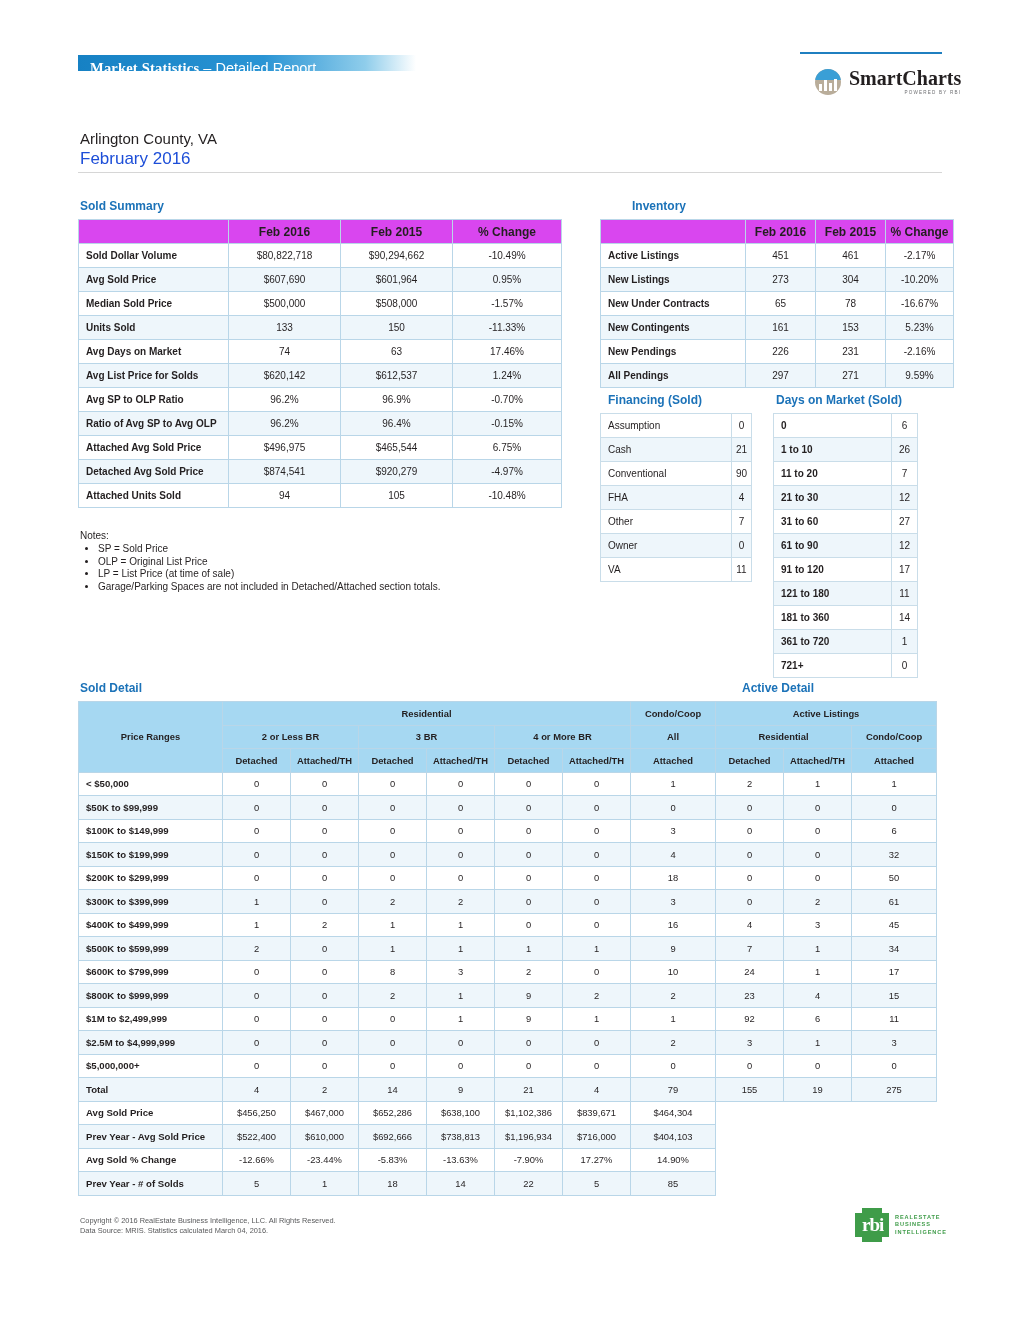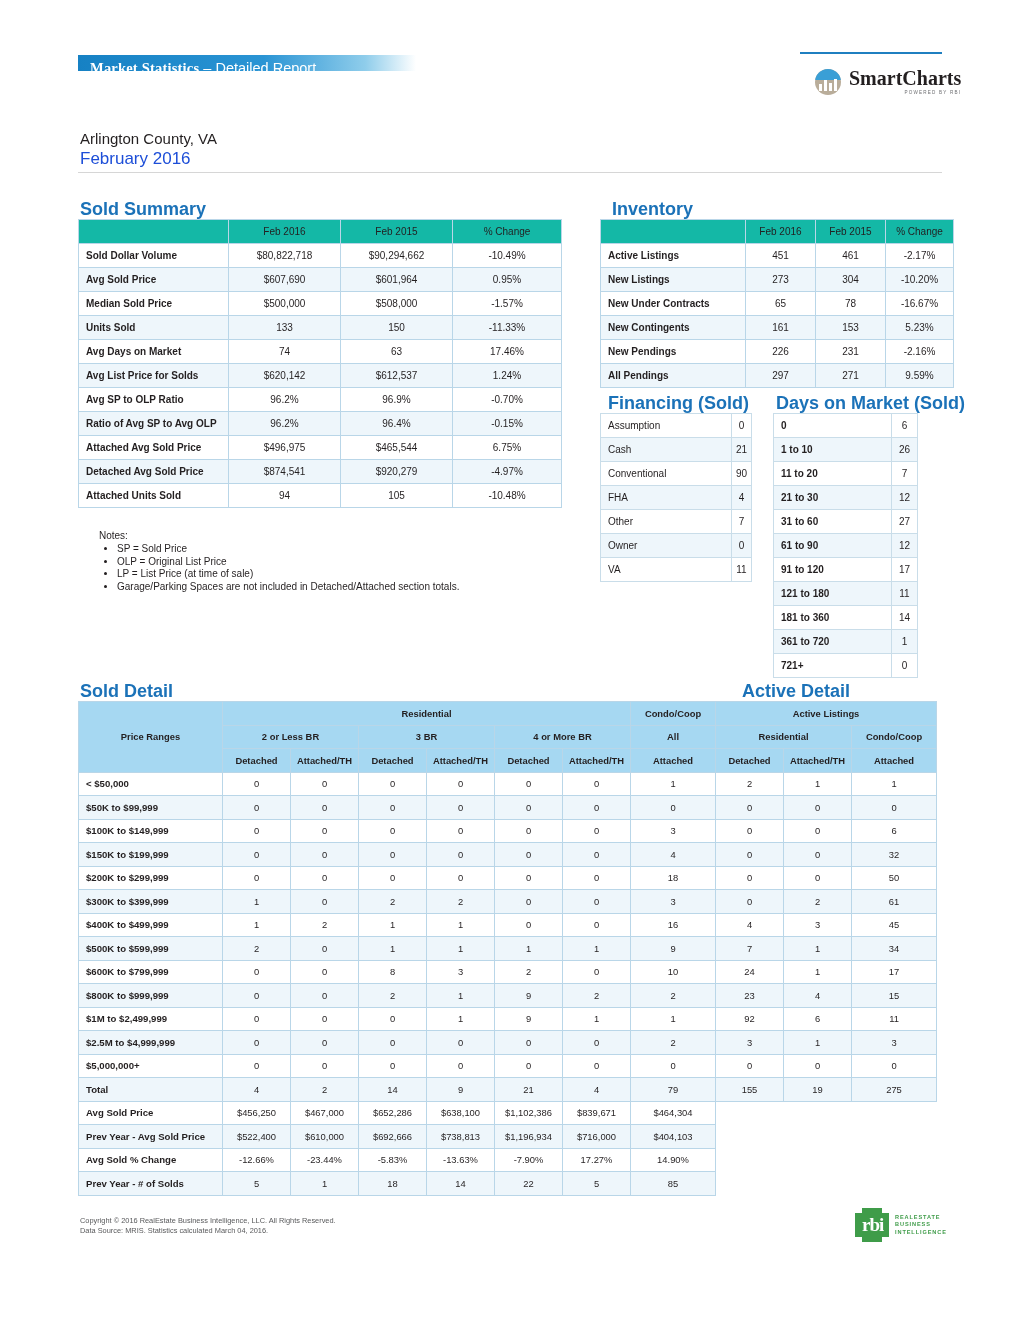--- a/index.html
+++ b/index.html
@@ -109,43 +109,43 @@
   .head-divider {
     position: absolute;
     left: 78px;
     top: 172px;
     width: 864px;
     height: 1px;
     background: #d6d6d6;
   }
   
   .sec-title {
-    font-size: 18px;
+    font-size: 12px;
     font-weight: bold;
     color: #1b72b8;
     position: absolute;
   }
   
   table.rt {
     border-collapse: collapse;
     position: absolute;
     font-size: 10px;
     color: #231f20;
   }
   table.rt th, table.rt td {
     border: 1px solid #b9d6e8;
     padding: 0;
     height: 23px;
     font-weight: normal;
     background: #ffffff;
   }
   table.rt thead th {
-    background: #14b8a6;
-    font-weight: normal;
-    font-size: 10px;
+    background: #d946ef;
+    font-weight: bold;
+    font-size: 12px;
     text-align: center;
   }
   table.rt td.lbl {
     text-align: left;
     padding-left: 7px;
     font-weight: bold;
     font-size: 10px;
   }
   table.rt td.num {
     text-align: center;
@@ -174,21 +174,20 @@
   #dom-table { left: 773px; top: 413px; font-size: 10px; }
   #dom-table td.lbl { width: 110px; }
   #dom-table td.num { width: 25px; }
   #dom-table td { border-color: #c9dde9; }
   
   .notes {
     position: absolute;
     left: 80px;
     top: 530px;
     font-size: 10px;
-    margin-left: 19px;
   }
   .notes-title { margin-bottom: 2px; }
   .notes ul {
     margin: 0;
     padding-left: 18px;
     list-style: disc;
   }
   .notes li { line-height: 12.5px; }
   
   #detail-table {
@@ -388,21 +387,21 @@
   <div class="notes">
     <div class="notes-title">Notes:</div>
     <ul>
       <li>SP = Sold Price</li>
       <li>OLP = Original List Price</li>
       <li>LP = List Price (at time of sale)</li>
       <li>Garage/Parking Spaces are not included in Detached/Attached section totals.</li>
     </ul>
   </div>
 
-  <div class="sec-title" style="left:612px; top:199px;">Inventory</div>
+  <div class="sec-title" style="left:632px; top:199px;">Inventory</div>
   <table class="rt" id="inventory-table">
     <thead>
       <tr>
         <th class="c0"></th>
         <th class="c1">Feb 2016</th>
         <th class="c2">Feb 2015</th>
         <th class="c3">% Change</th>
       </tr>
     </thead>
     <tbody>

